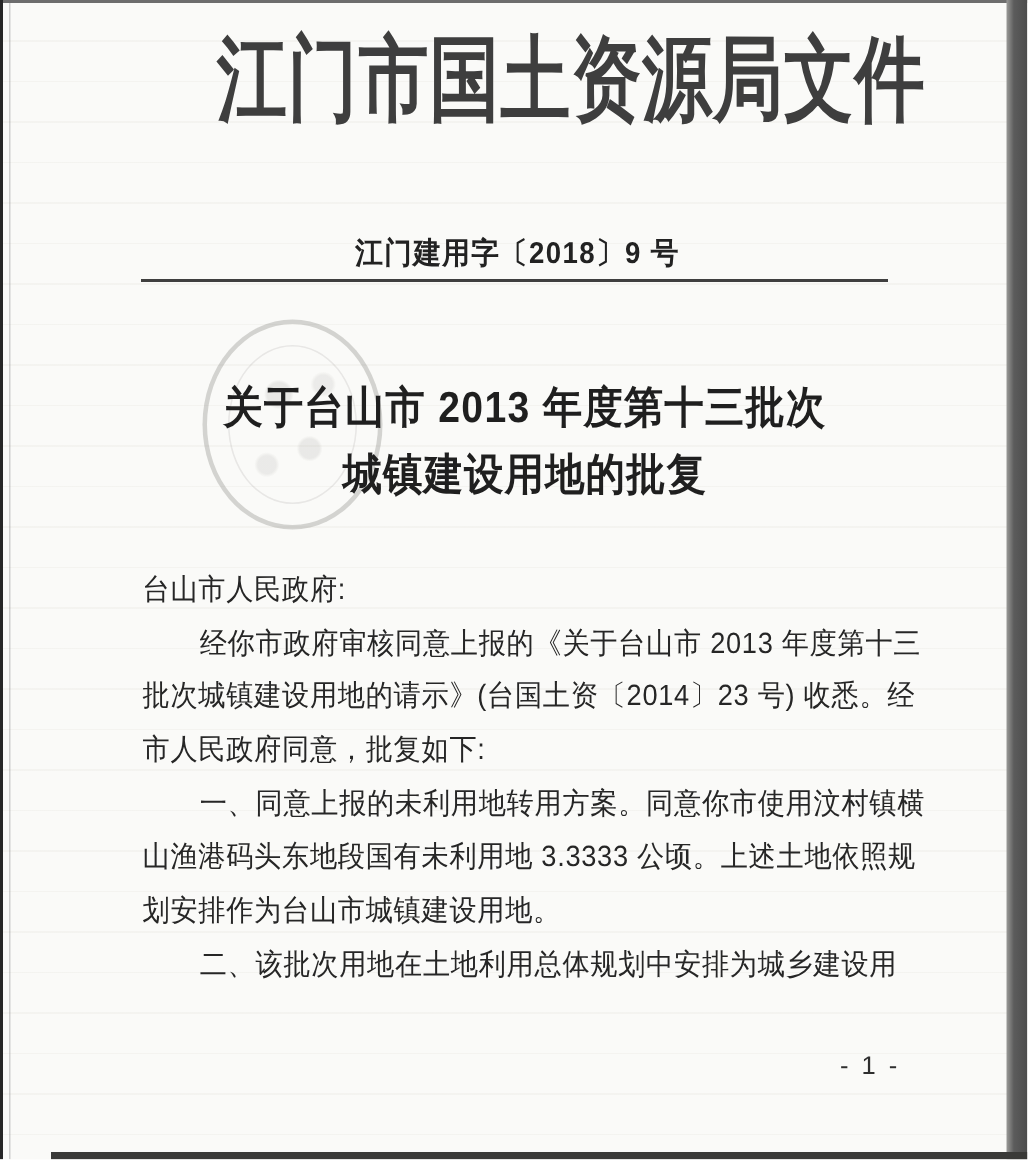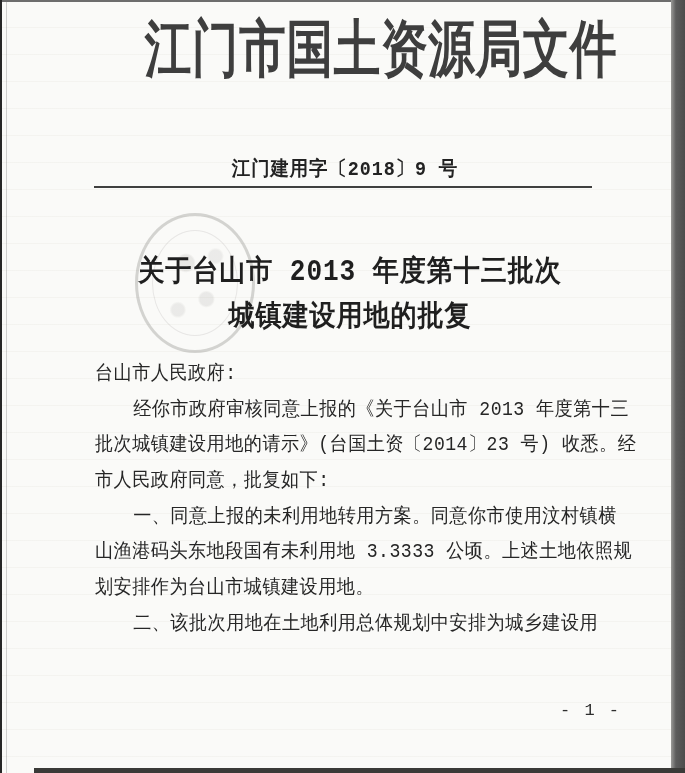--- a/index.html
+++ b/index.html
@@ -2,21 +2,21 @@
 <html><head>
 <meta charset="utf-8">
 <style>
   html, body { margin: 0; padding: 0; background: #ffffff; }
   .scan {
     position: relative;
     width: 685px;
     height: 773px;
     background: #fafaf8;
     overflow: hidden;
-    font-family: Liberation Mono, monospace;
+    font-family: Liberation Sans, sans-serif;
     color: #2a2a2a;
   }
   
   .scan::before {
     content: "";
     position: absolute;
     inset: 0;
     background: repeating-linear-gradient(
       180deg,
       rgba(222, 220, 212, 0.22) 0 1px,
@@ -89,21 +89,21 @@
     font-weight: bold;
     color: #1f1f1f;
     line-height: 45px;
     white-space: nowrap;
     transform: scaleX(0.9);
     transform-origin: 50% 0;
     letter-spacing: 1px;
   }
   .doc-body {
     position: absolute;
-    left: 95px; top: 357px;
+    left: 95px; top: 376px;
     width: 510px;
   }
   .line {
     font-size: 19.5px;
     line-height: 35.7px;
     height: 35.7px;
     white-space: nowrap;
     color: #262626;
     transform: scaleX(0.93);
     transform-origin: 0 50%;

